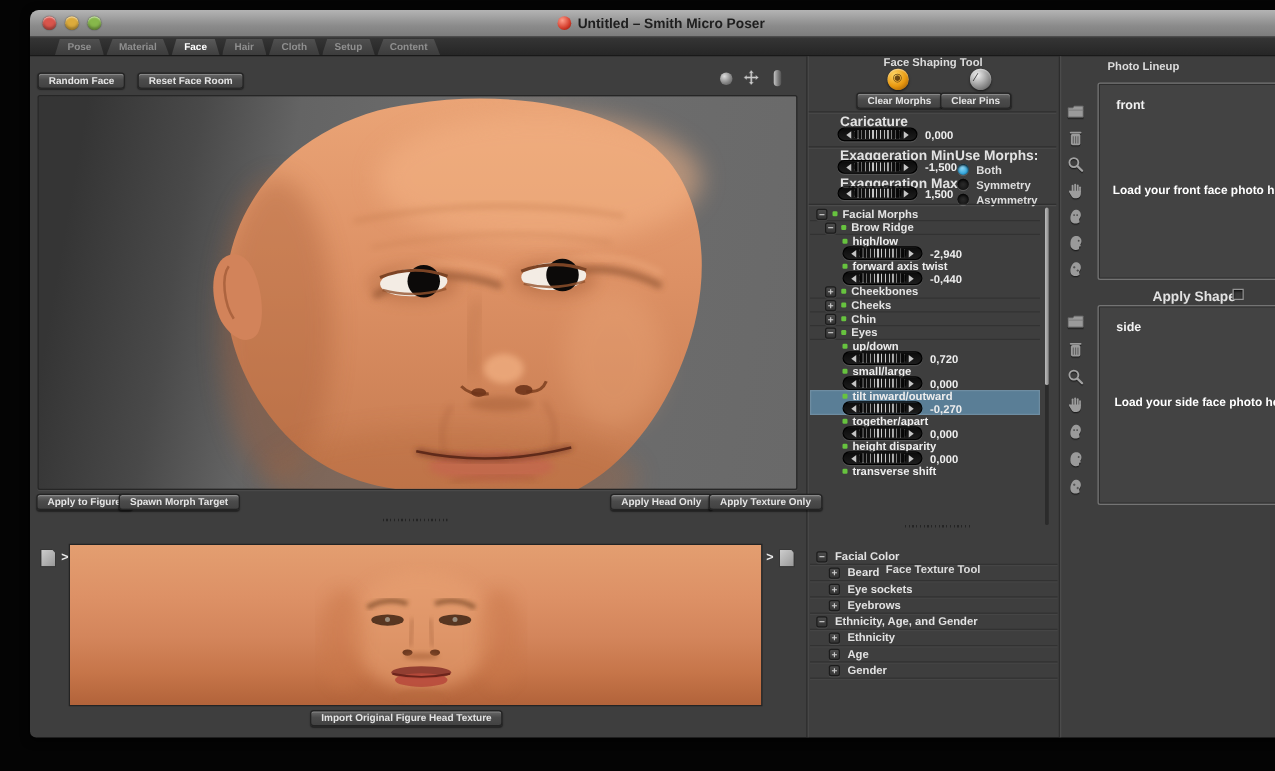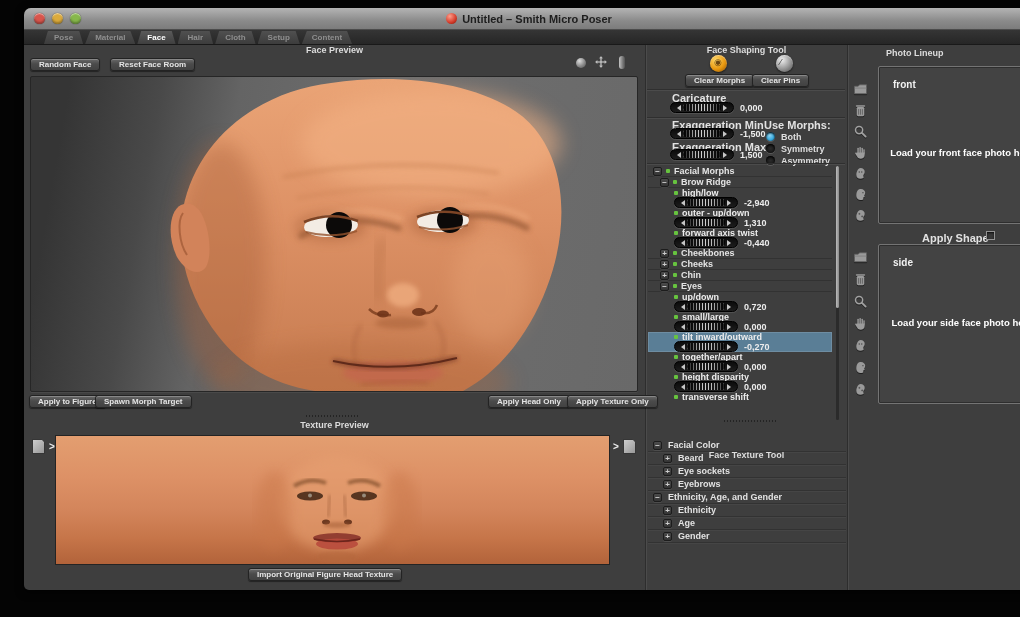--- a/index.html
+++ b/index.html
@@ -50,21 +50,21 @@
   .da{width:0;height:0;border:3px solid transparent;flex:none}
   .da.l{border-right:4px solid #c6c6c6;margin-left:3px}
   .da.r{border-left:4px solid #c6c6c6;margin-right:3px}
   .ribs{flex:1;height:7px;margin:0 2px;border-radius:3px;position:relative;overflow:hidden;
         background:repeating-linear-gradient(90deg,#d2d2d2 0 1px,#1a1a1a 1px 3px)}
   .ribs::after{content:"";position:absolute;inset:0;
         background:linear-gradient(90deg,rgba(0,0,0,.92),rgba(0,0,0,.15) 30%,rgba(0,0,0,0) 50%,rgba(0,0,0,.15) 70%,rgba(0,0,0,.92))}
   .slabel{position:absolute;font-size:11px;font-weight:bold;color:#e2e2e2;white-space:nowrap}
   .sval{position:absolute;font-size:9px;font-weight:bold;color:#ededed}
 
-  .radio-row{display:flex;align-items:center;gap:6px;height:11px;margin-bottom:1px}
+  .radio-row{display:flex;gap:6px;height:11px;margin-bottom:1px}
   .radio{width:9px;height:9px;border-radius:50%;flex:none;
          background:radial-gradient(#2a2a2a,#101010);
          box-shadow:inset 0 1px 2px #000,0 1px 0 rgba(255,255,255,.15)}
   .radio.on{background:radial-gradient(circle at 40% 35%,#8fd6f4,#37a9de 60%,#1b6e9c)}
   .rlabel{font-size:9px;font-weight:bold;color:#dedede}
 
   .pm{width:9px;height:9px;flex:none;display:flex;align-items:center;justify-content:center;
       font-size:8px;line-height:7px;color:#cdcdcd;
       background:linear-gradient(#4c4c4c,#343434);border:1px solid #1c1c1c;border-radius:2px;
       box-shadow:0 1px 0 rgba(255,255,255,.08)}
@@ -167,21 +167,20 @@
           <span>Setup</span>
         </div>
         <div class="tab">
           <span>Content</span>
         </div>
       </div>
 
   <div class="vsep" style="left:621px"></div>
   <div class="vsep" style="left:823px"></div>
 
-  <div class="phead" style="left:0;top:37px;width:621px;text-align:center">Face Preview</div>
   <div class="btn" style="left:6px;top:50px">Random Face</div>
   <div class="btn" style="left:86px;top:50px">Reset Face Room</div>
 
   <span class="camball"></span>
   <span class="cammove">
     <svg width="14" height="14" viewBox="0 0 14 14">
       <path d="M7 1 L9 3.5 H7.8 V6.2 H10.5 V5 L13 7 L10.5 9 V7.8 H7.8 V10.5 H9 L7 13 L5 10.5 H6.2 V7.8 H3.5 V9 L1 7 L3.5 5 V6.2 H6.2 V3.5 H5 Z" fill="#c9c9c9" stroke="#555" stroke-width="0.4"></path>
     </svg>
   </span>
   <span class="campill"></span>
@@ -242,21 +241,20 @@
       <path d="M330 308 Q365 302 398 306" stroke="#a05a32" stroke-width="3" fill="none" opacity="0.5" filter="url(#b2)"></path>
     </svg>
   </div>
 
   <div class="btn" style="left:5px;top:387px">Apply to Figure</div>
   <div class="btn" style="left:71px;top:387px">Spawn Morph Target</div>
   <div class="btn" style="left:464px;top:387px">Apply Head Only</div>
   <div class="btn" style="left:543px;top:387px">Apply Texture Only</div>
 
   <div class="grip" style="left:282px;top:407px"></div>
-  <div class="phead" style="left:0;top:412px;width:621px;text-align:center">Texture Preview</div>
 
   <span class="docicon" style="left:8px;top:431px"></span>
   <span class="texarrow" style="left:25px;top:433px">&gt;</span>
 
   <div class="texbox">
     <svg width="170" height="115" viewBox="0 0 170 115" style="position:absolute;left:196px;top:13px">
       <defs>
         <filter id="tb2" x="-40%" y="-40%" width="180%" height="180%">
               <feGaussianBlur stdDeviation="1.6"></feGaussianBlur>
             </filter>
@@ -367,34 +365,20 @@
               <span class="da l"></span>
               <span class="ribs"></span>
               <span class="da r"></span>
             </span>
             <span class="tval">-2,940</span>
           </div>
         </div>
         <div class="titem">
           <div class="tlabel">
             <span class="dot"></span>
-            <span>outer - up/down</span>
-          </div>
-          <div class="tctl">
-            <span class="dial">
-              <span class="da l"></span>
-              <span class="ribs"></span>
-              <span class="da r"></span>
-            </span>
-            <span class="tval">1,310</span>
-          </div>
-        </div>
-        <div class="titem">
-          <div class="tlabel">
-            <span class="dot"></span>
             <span>forward axis twist</span>
           </div>
           <div class="tctl">
             <span class="dial">
               <span class="da l"></span>
               <span class="ribs"></span>
               <span class="da r"></span>
             </span>
             <span class="tval">-0,440</span>
           </div>

